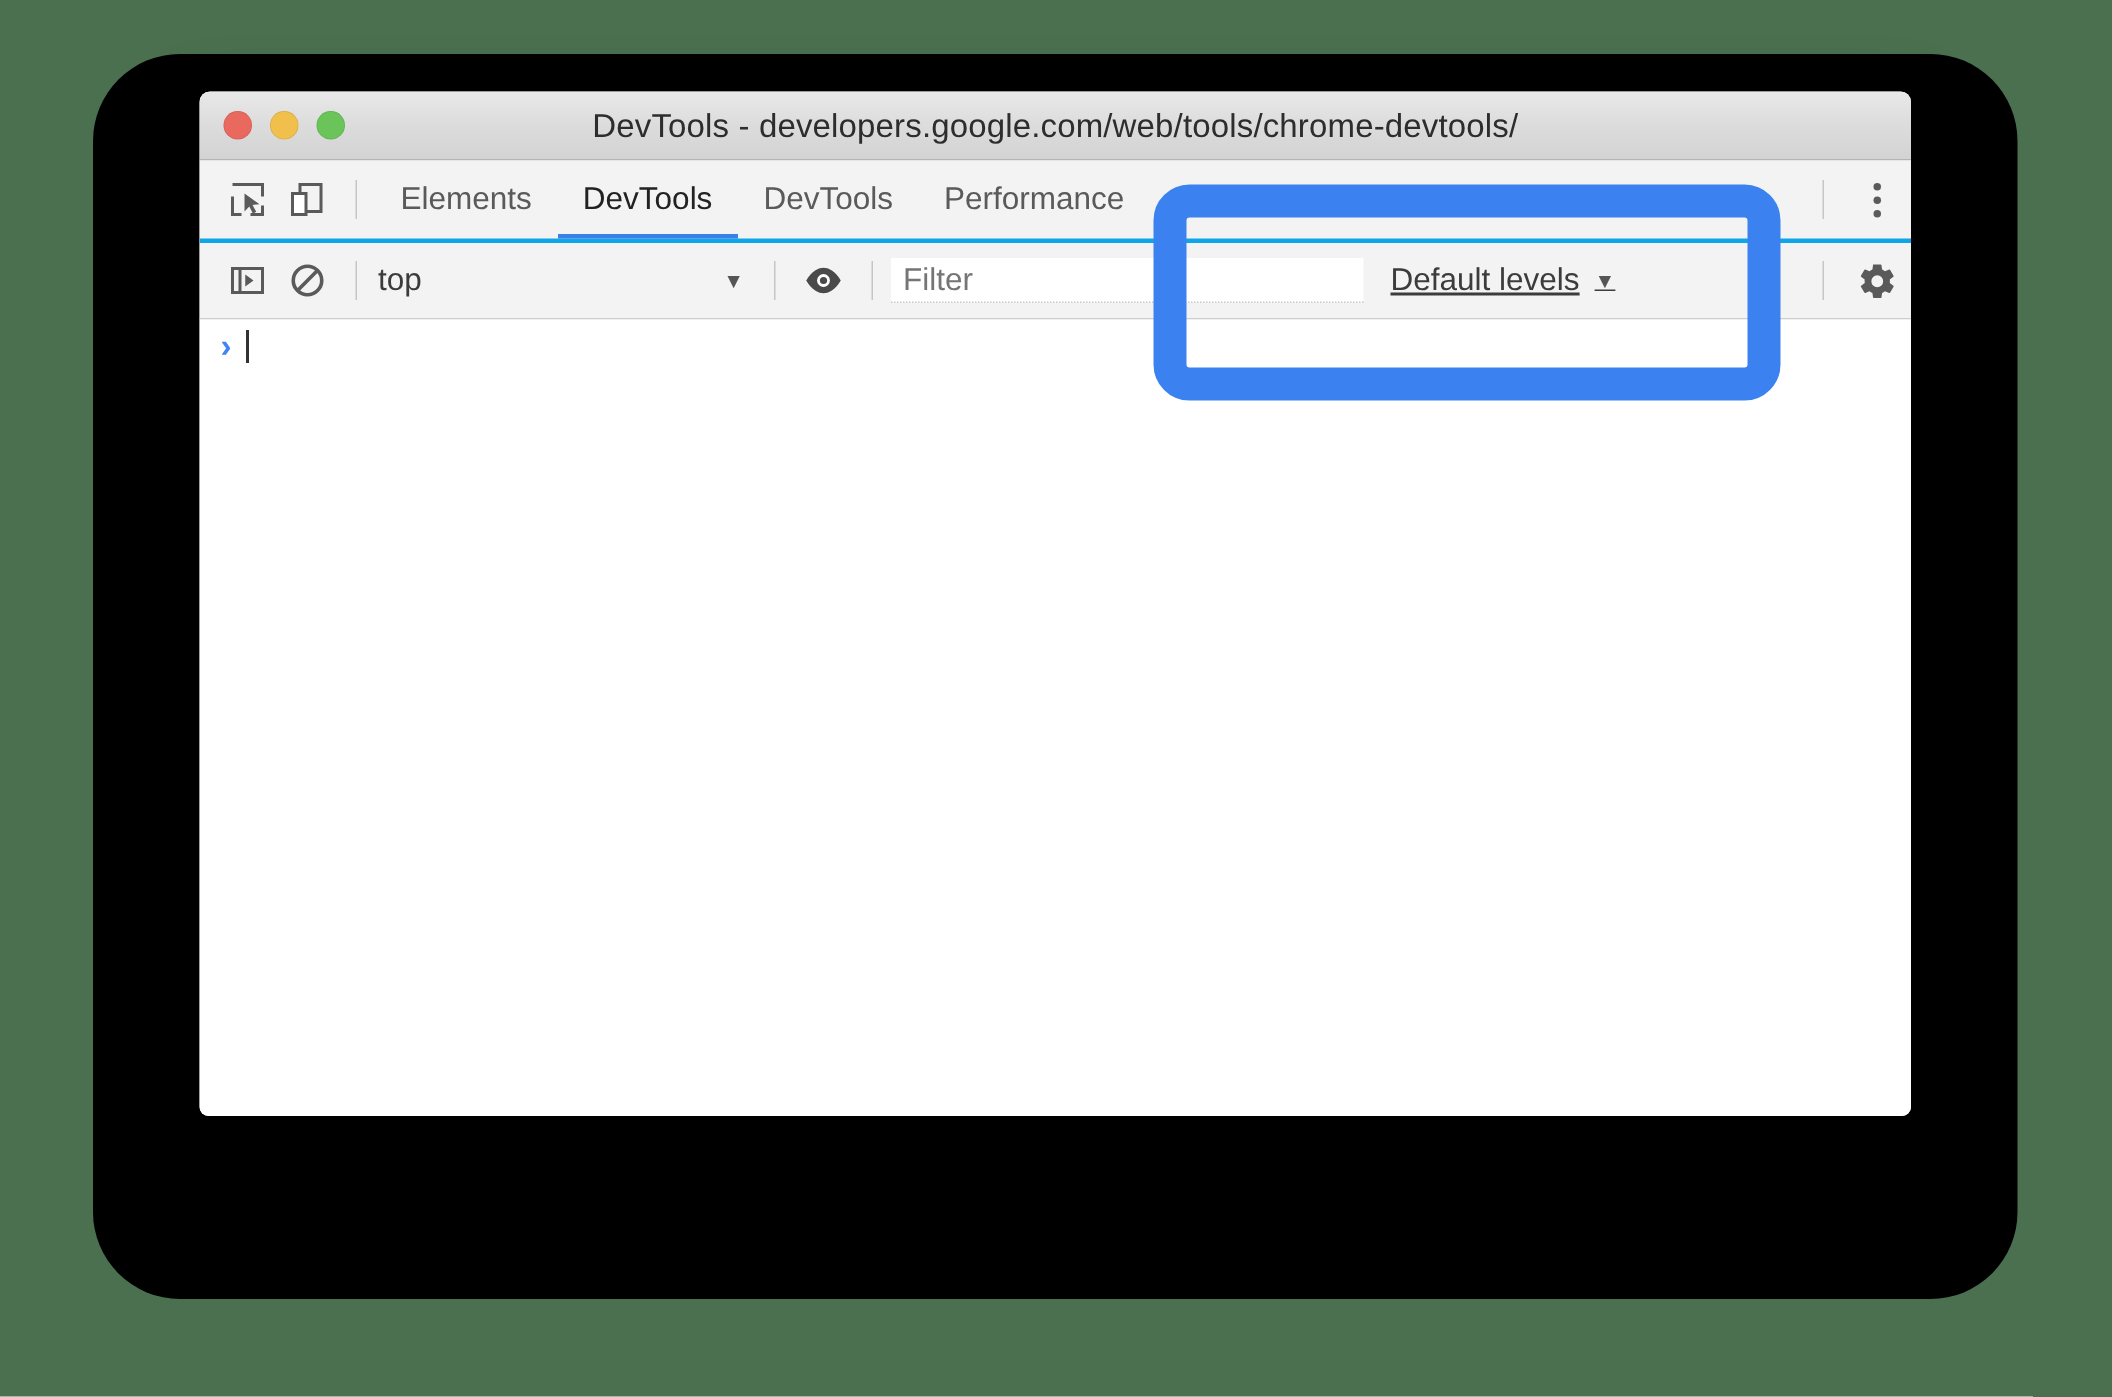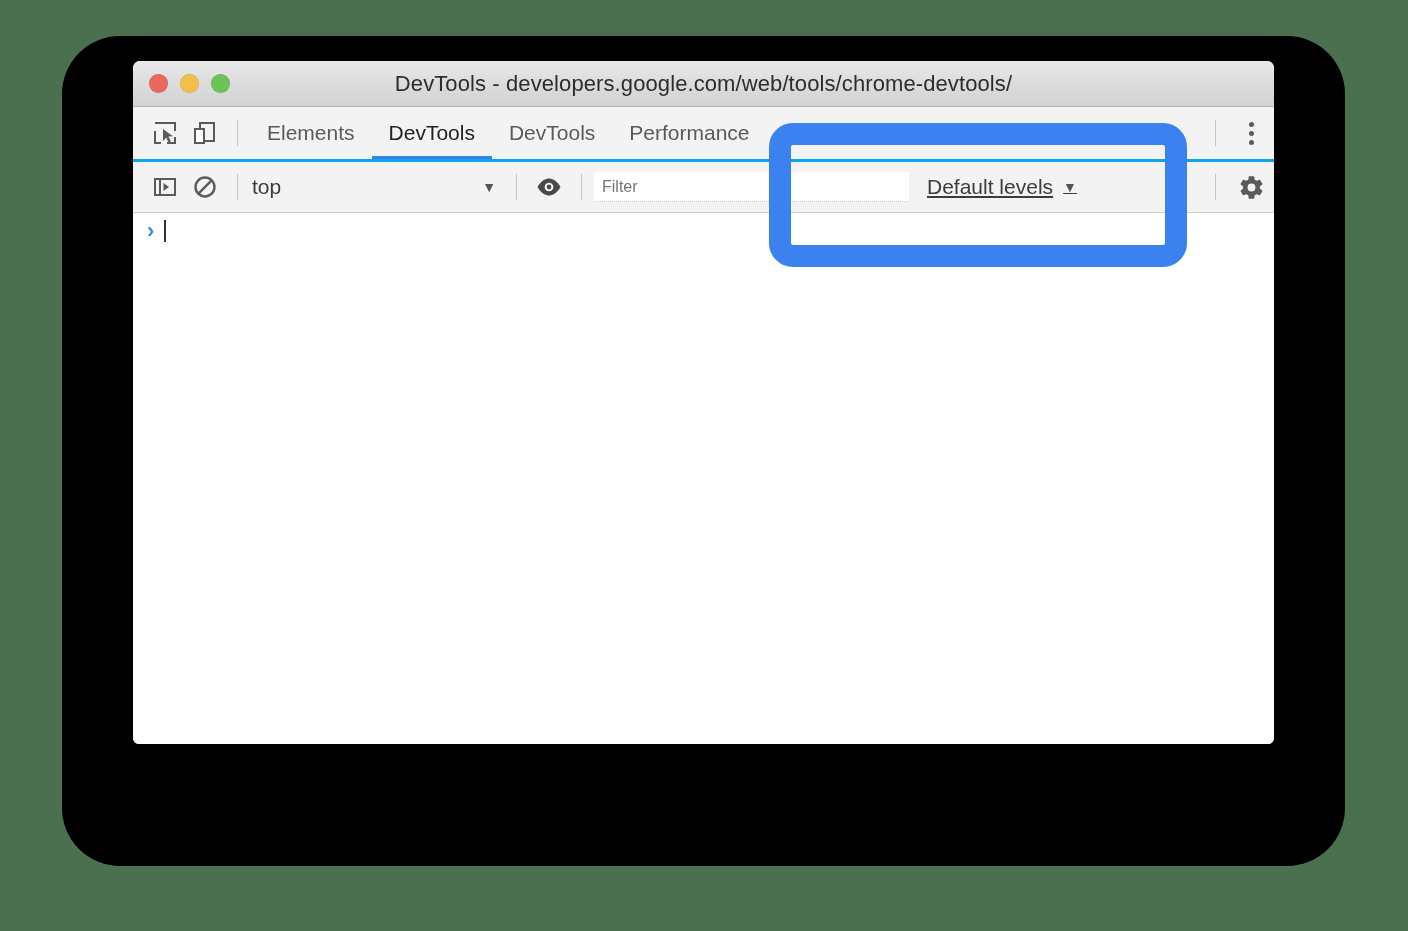--- a/index.html
+++ b/index.html
@@ -173,21 +173,21 @@
     font-size: 14px;
     color: #555;
     margin-right: 8px;
   }
   #filter-input {
     width: 315px;
     height: 30px;
     background: #ffffff;
     border: 0;
     border-bottom: 1px dotted #c8c8c8;
-    font-size: 16px;
+    font-size: 21px;
     color: #4c1d95;
     font-family: "Liberation Sans", sans-serif;
     padding: 0 8px;
     outline: none;
     box-sizing: border-box;
   }
   #level-select {
     display: flex;
     align-items: center;
     gap: 10px;

